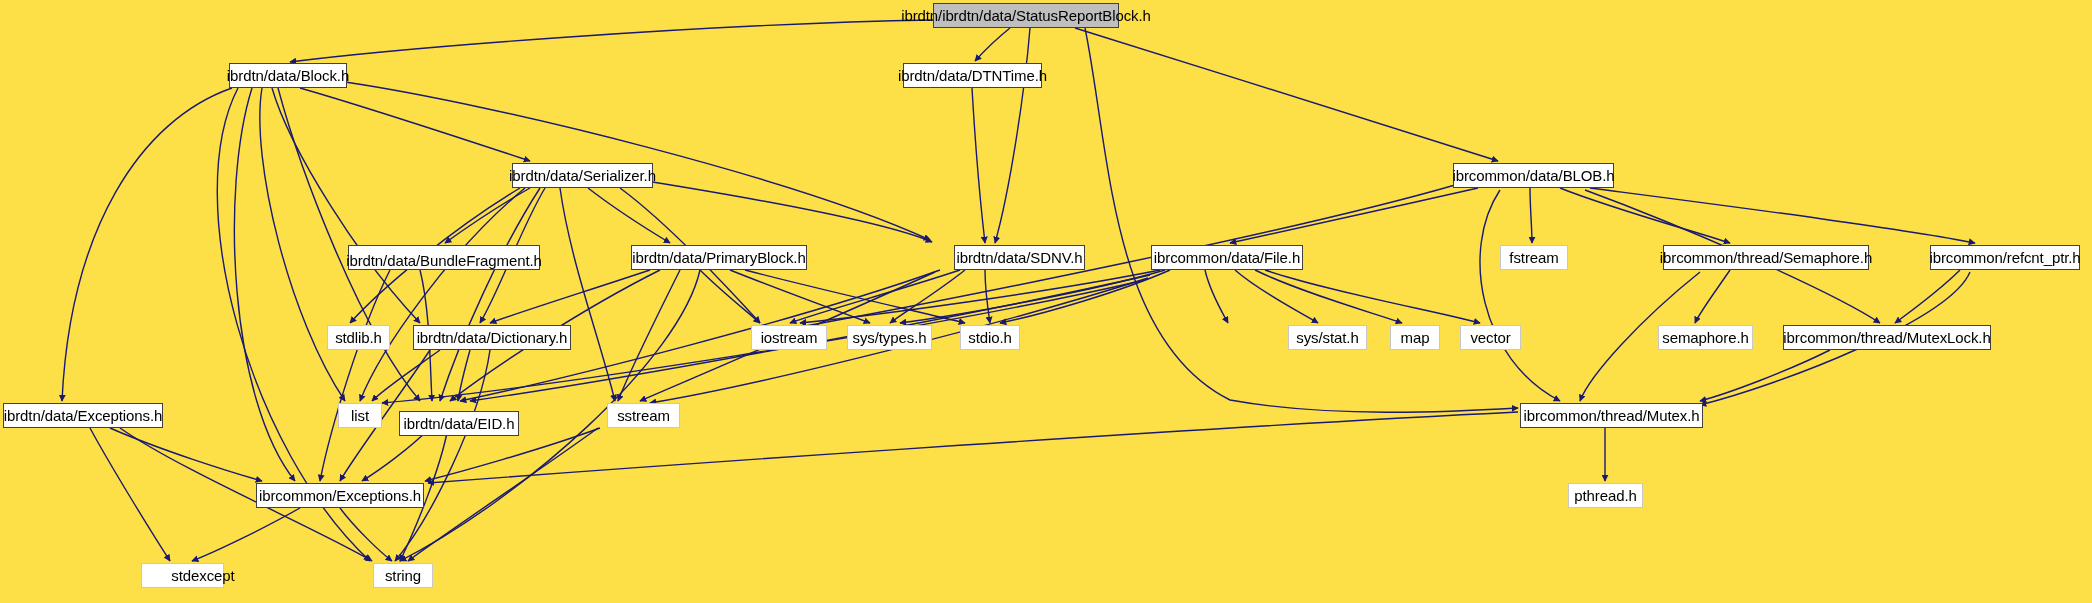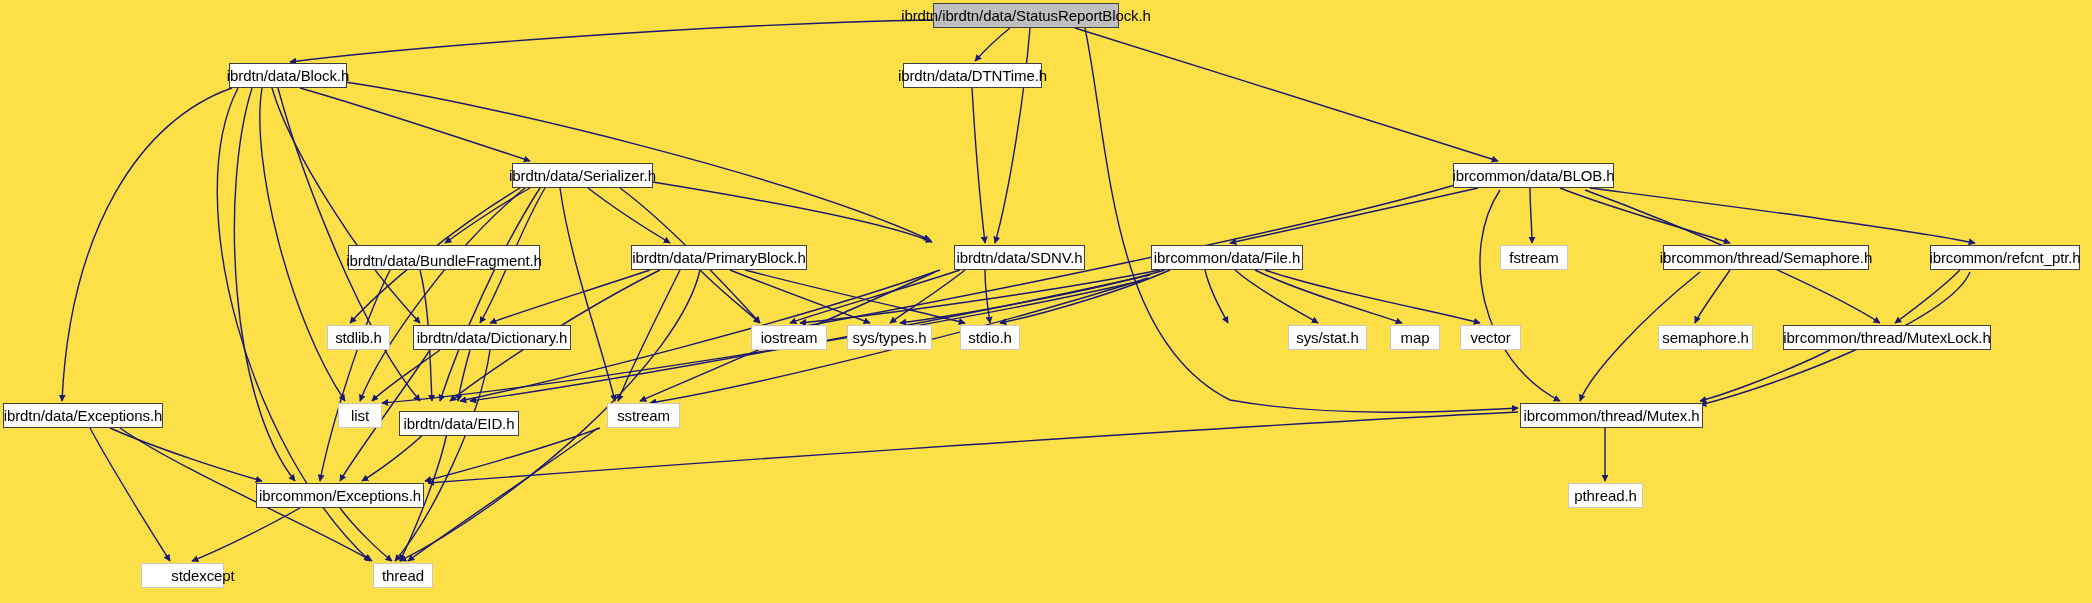--- a/index.html
+++ b/index.html
@@ -228,17 +228,17 @@
       <div class="node project" style="left: 256px; top: 483px; width: 168px; height: 25px;">
         <span class="label">ibrcommon/Exceptions.h</span>
       </div>
       <div class="node system" style="left: 1568px; top: 483px; width: 75px; height: 25px;">
         <span class="label">pthread.h</span>
       </div>
       <div class="node system" style="left: 141px; top: 563px; width: 83px; height: 25px; padding-left: 41px;">
         <span class="label">stdexcept</span>
       </div>
       <div class="node system" style="left: 373px; top: 563px; width: 60px; height: 25px;">
-        <span class="label">thread</span>
+        <span class="label">string</span>
       </div>
     </div>
 
 </div>
 
 </body></html>

